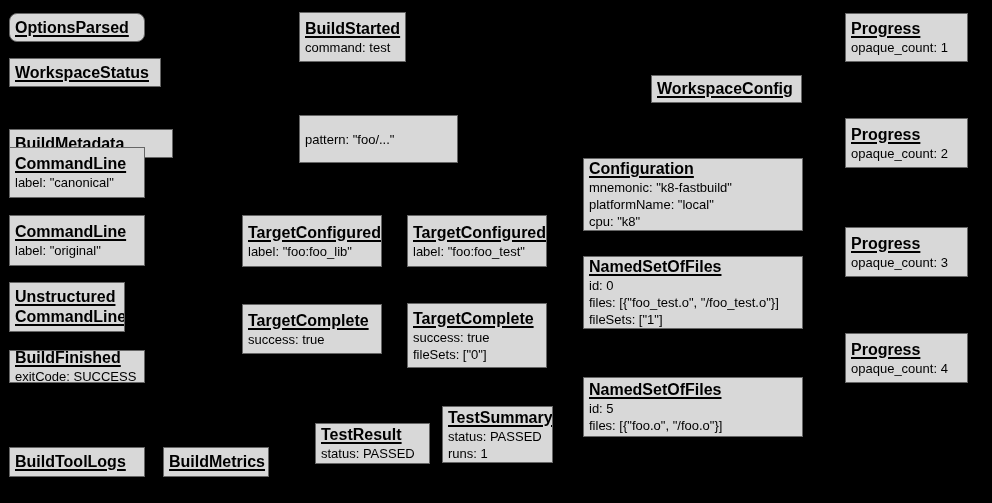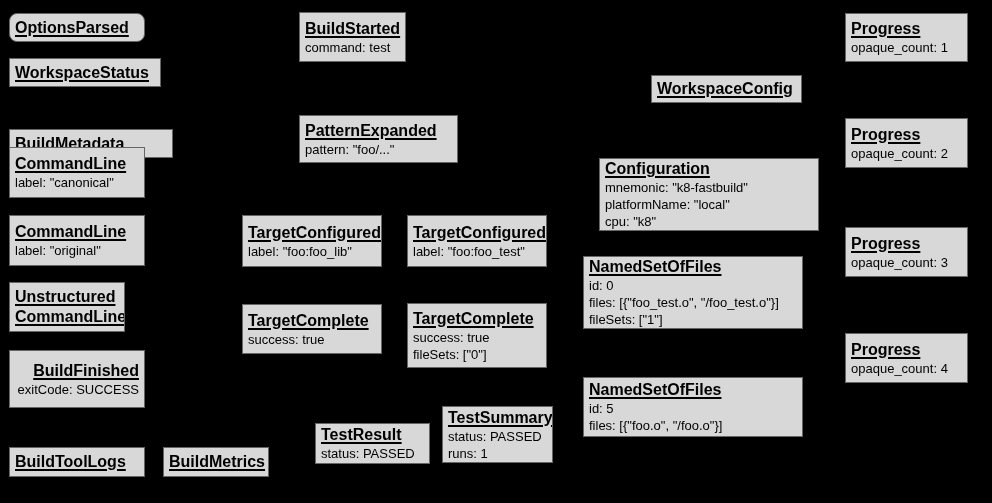--- a/index.html
+++ b/index.html
@@ -70,42 +70,41 @@
     <div class="node-title">CommandLine</div>
     <div class="node-fields">
         <div class="node-field">label: "original"</div>
       </div>
   </div>
     <div class="node" style="left: 9px; top: 282px; width: 116px; height: 50px; background: rgb(216, 216, 216); border-color: rgb(102, 102, 102); color: rgb(0, 0, 0);">
     <div class="node-title">Unstructured
 CommandLine</div>
 
   </div>
-    <div class="node" style="left: 9px; top: 350px; width: 136px; height: 58px; background: rgb(216, 216, 216); border-color: rgb(102, 102, 102); color: rgb(0, 0, 0); align-items: flex-end;">
+    <div class="node" style="left: 9px; top: 350px; width: 136px; height: 33px; background: rgb(216, 216, 216); border-color: rgb(102, 102, 102); color: rgb(0, 0, 0);">
     <div class="node-title">BuildFinished</div>
     <div class="node-fields">
         <div class="node-field">exitCode: SUCCESS</div>
       </div>
   </div>
     <div class="node" style="left: 9px; top: 447px; width: 136px; height: 30px; background: rgb(216, 216, 216); border-color: rgb(102, 102, 102); color: rgb(0, 0, 0);">
     <div class="node-title">BuildToolLogs</div>
 
   </div>
     <div class="node" style="left: 163px; top: 447px; width: 106px; height: 30px; background: rgb(216, 216, 216); border-color: rgb(102, 102, 102); color: rgb(0, 0, 0);">
     <div class="node-title">BuildMetrics</div>
 
   </div>
     <div class="node" style="left: 299px; top: 12px; width: 107px; height: 50px; background: rgb(216, 216, 216); border-color: rgb(102, 102, 102); color: rgb(0, 0, 0);">
     <div class="node-title">BuildStarted</div>
     <div class="node-fields">
         <div class="node-field">command: test</div>
       </div>
   </div>
     <div class="node" style="left: 299px; top: 115px; width: 159px; height: 48px; background: rgb(216, 216, 216); border-color: rgb(102, 102, 102); color: rgb(0, 0, 0);">
-    <div class="node-title">PatternExpanded</div>
     <div class="node-fields">
         <div class="node-field">pattern: "foo/..."</div>
       </div>
   </div>
     <div class="node" style="left: 242px; top: 215px; width: 140px; height: 52px; background: rgb(216, 216, 216); border-color: rgb(102, 102, 102); color: rgb(0, 0, 0);">
     <div class="node-title">TargetConfigured</div>
     <div class="node-fields">
         <div class="node-field">label: "foo:foo_lib"</div>
       </div>
   </div>
@@ -138,21 +137,21 @@
     <div class="node-title">TestSummary</div>
     <div class="node-fields">
         <div class="node-field">status: PASSED</div>
         <div class="node-field">runs: 1</div>
       </div>
   </div>
     <div class="node" style="left: 651px; top: 75px; width: 151px; height: 28px; background: rgb(216, 216, 216); border-color: rgb(102, 102, 102); color: rgb(0, 0, 0);">
     <div class="node-title">WorkspaceConfig</div>
 
   </div>
-    <div class="node" style="left: 583px; top: 158px; width: 220px; height: 73px; background: rgb(216, 216, 216); border-color: rgb(102, 102, 102); color: rgb(0, 0, 0); margin-left: 16px;">
+    <div class="node" style="left: 583px; top: 158px; width: 220px; height: 73px; background: rgb(216, 216, 216); border-color: rgb(102, 102, 102); color: rgb(0, 0, 0);">
     <div class="node-title">Configuration</div>
     <div class="node-fields">
         <div class="node-field">mnemonic: "k8-fastbuild"</div>
         <div class="node-field">platformName: "local"</div>
         <div class="node-field">cpu: "k8"</div>
       </div>
   </div>
     <div class="node" style="left: 583px; top: 256px; width: 220px; height: 73px; background: rgb(216, 216, 216); border-color: rgb(102, 102, 102); color: rgb(0, 0, 0);">
     <div class="node-title">NamedSetOfFiles</div>
     <div class="node-fields">

